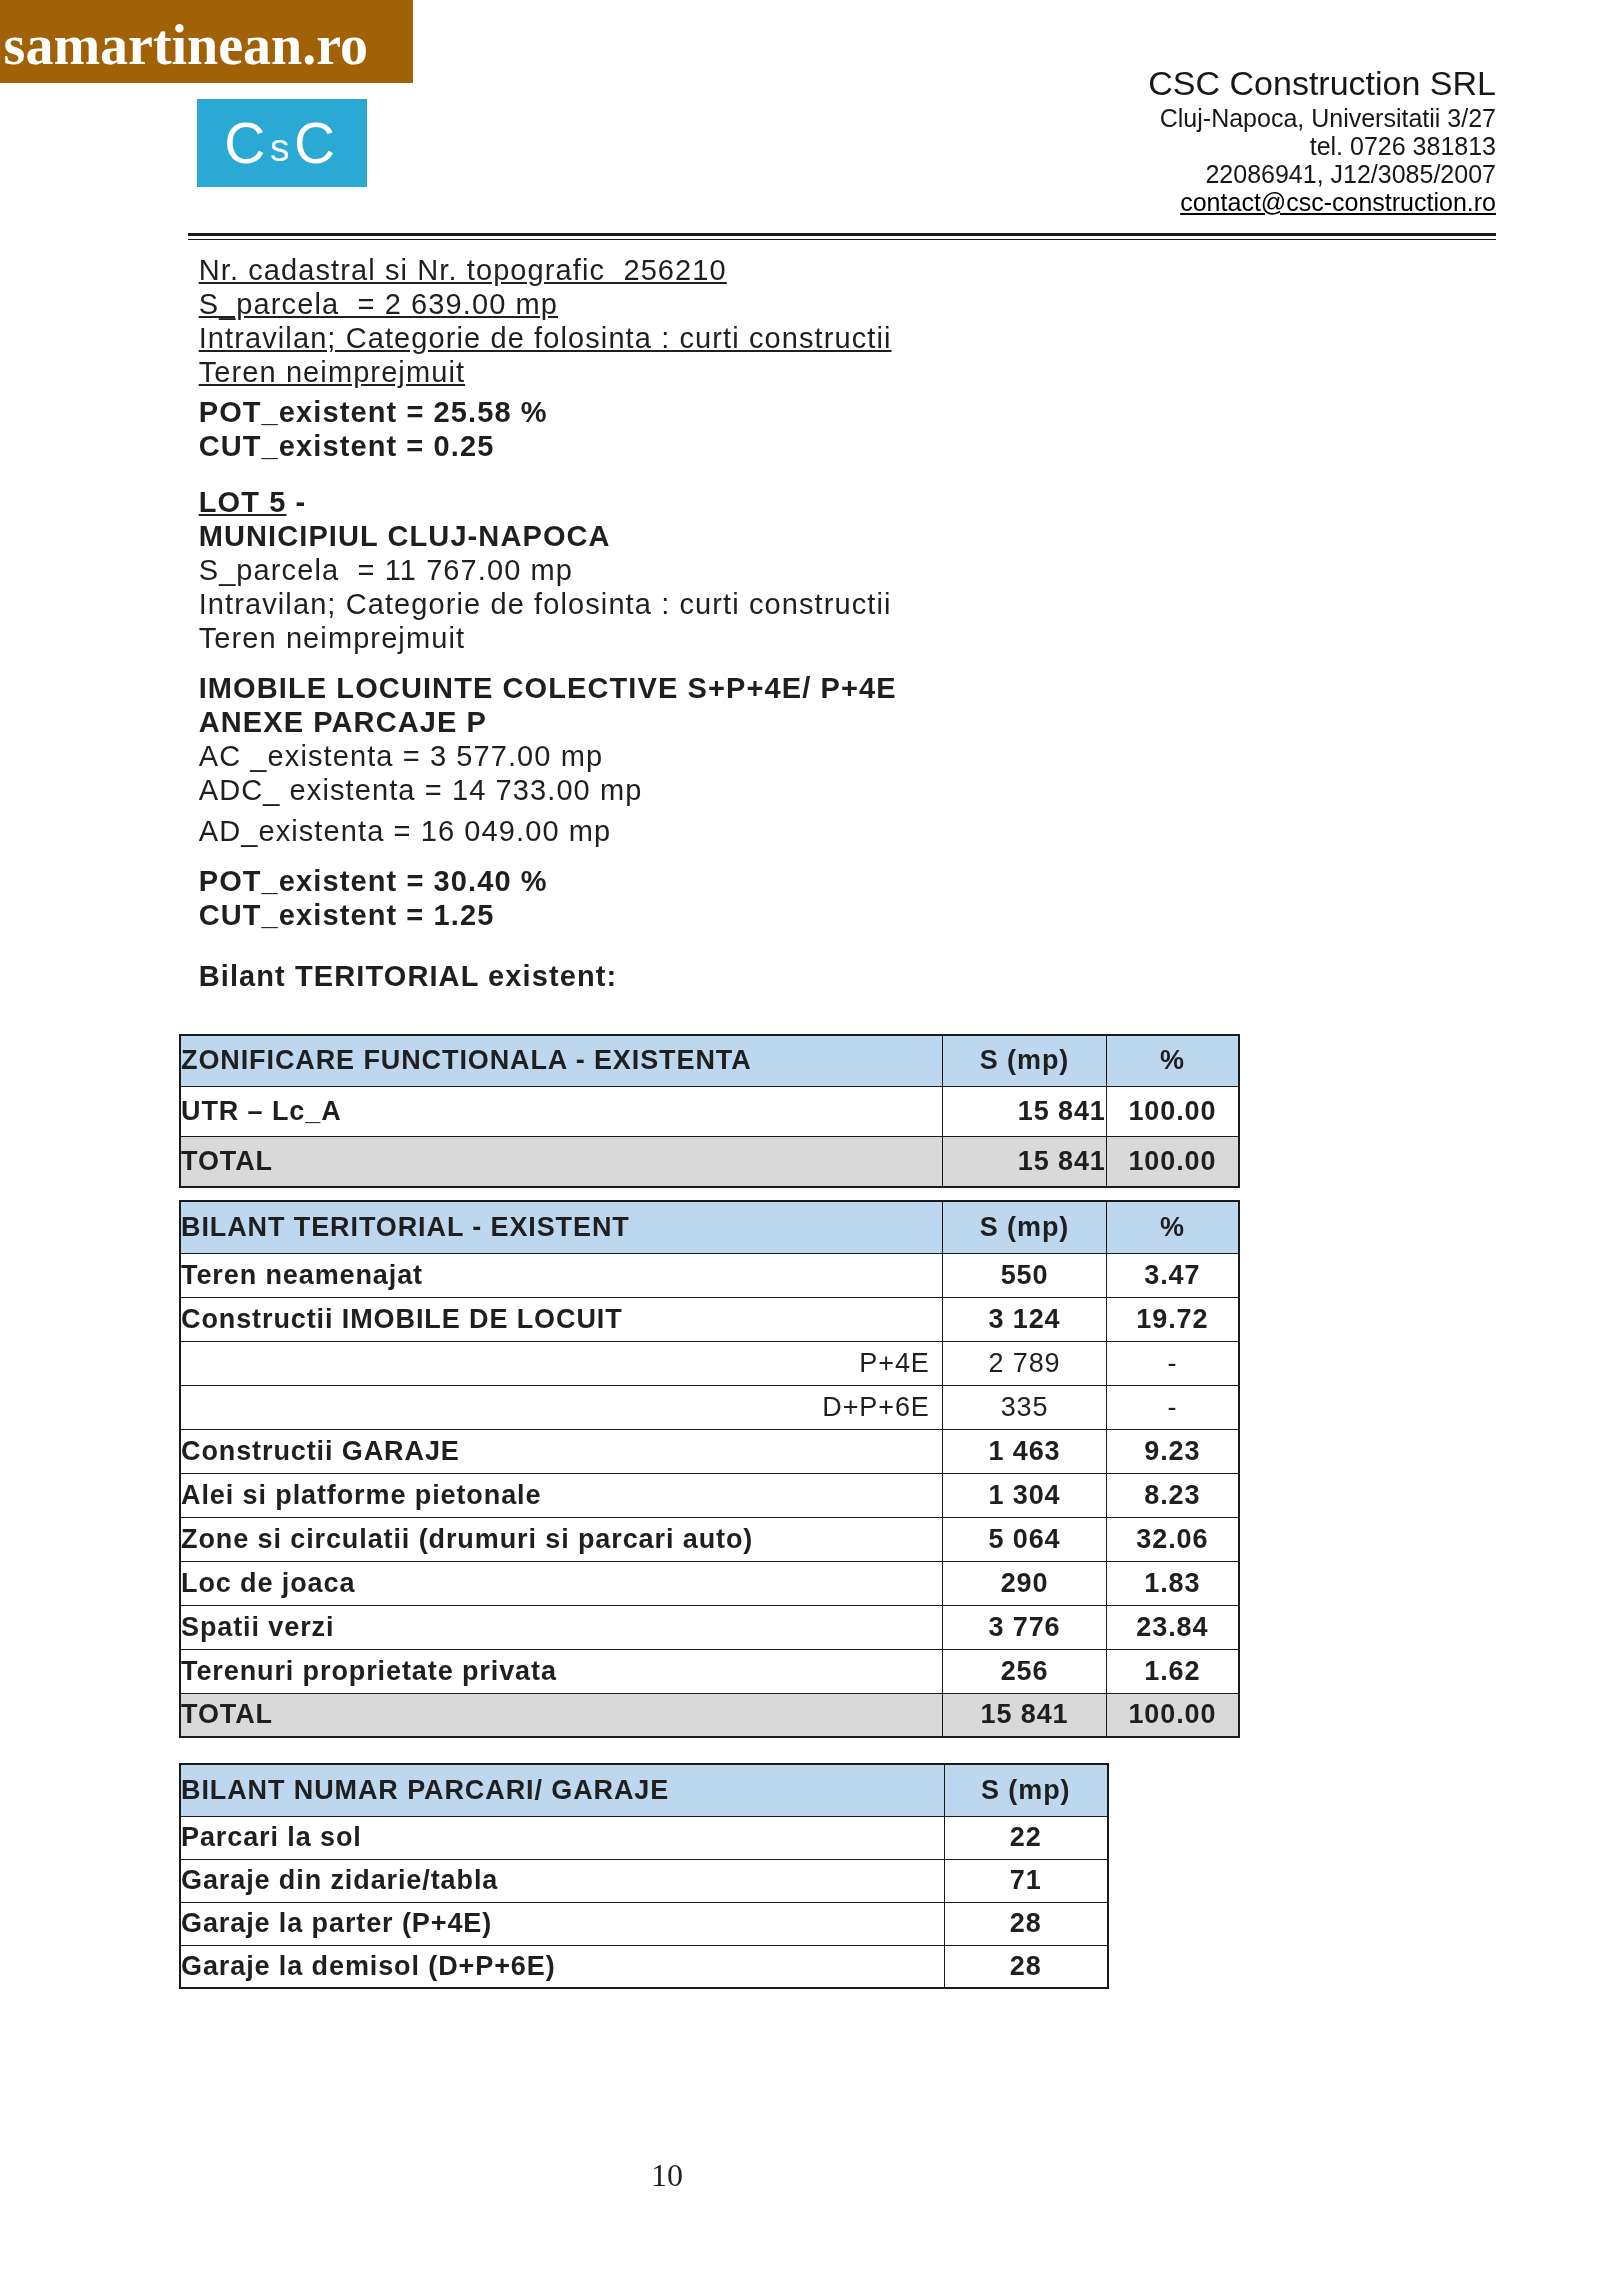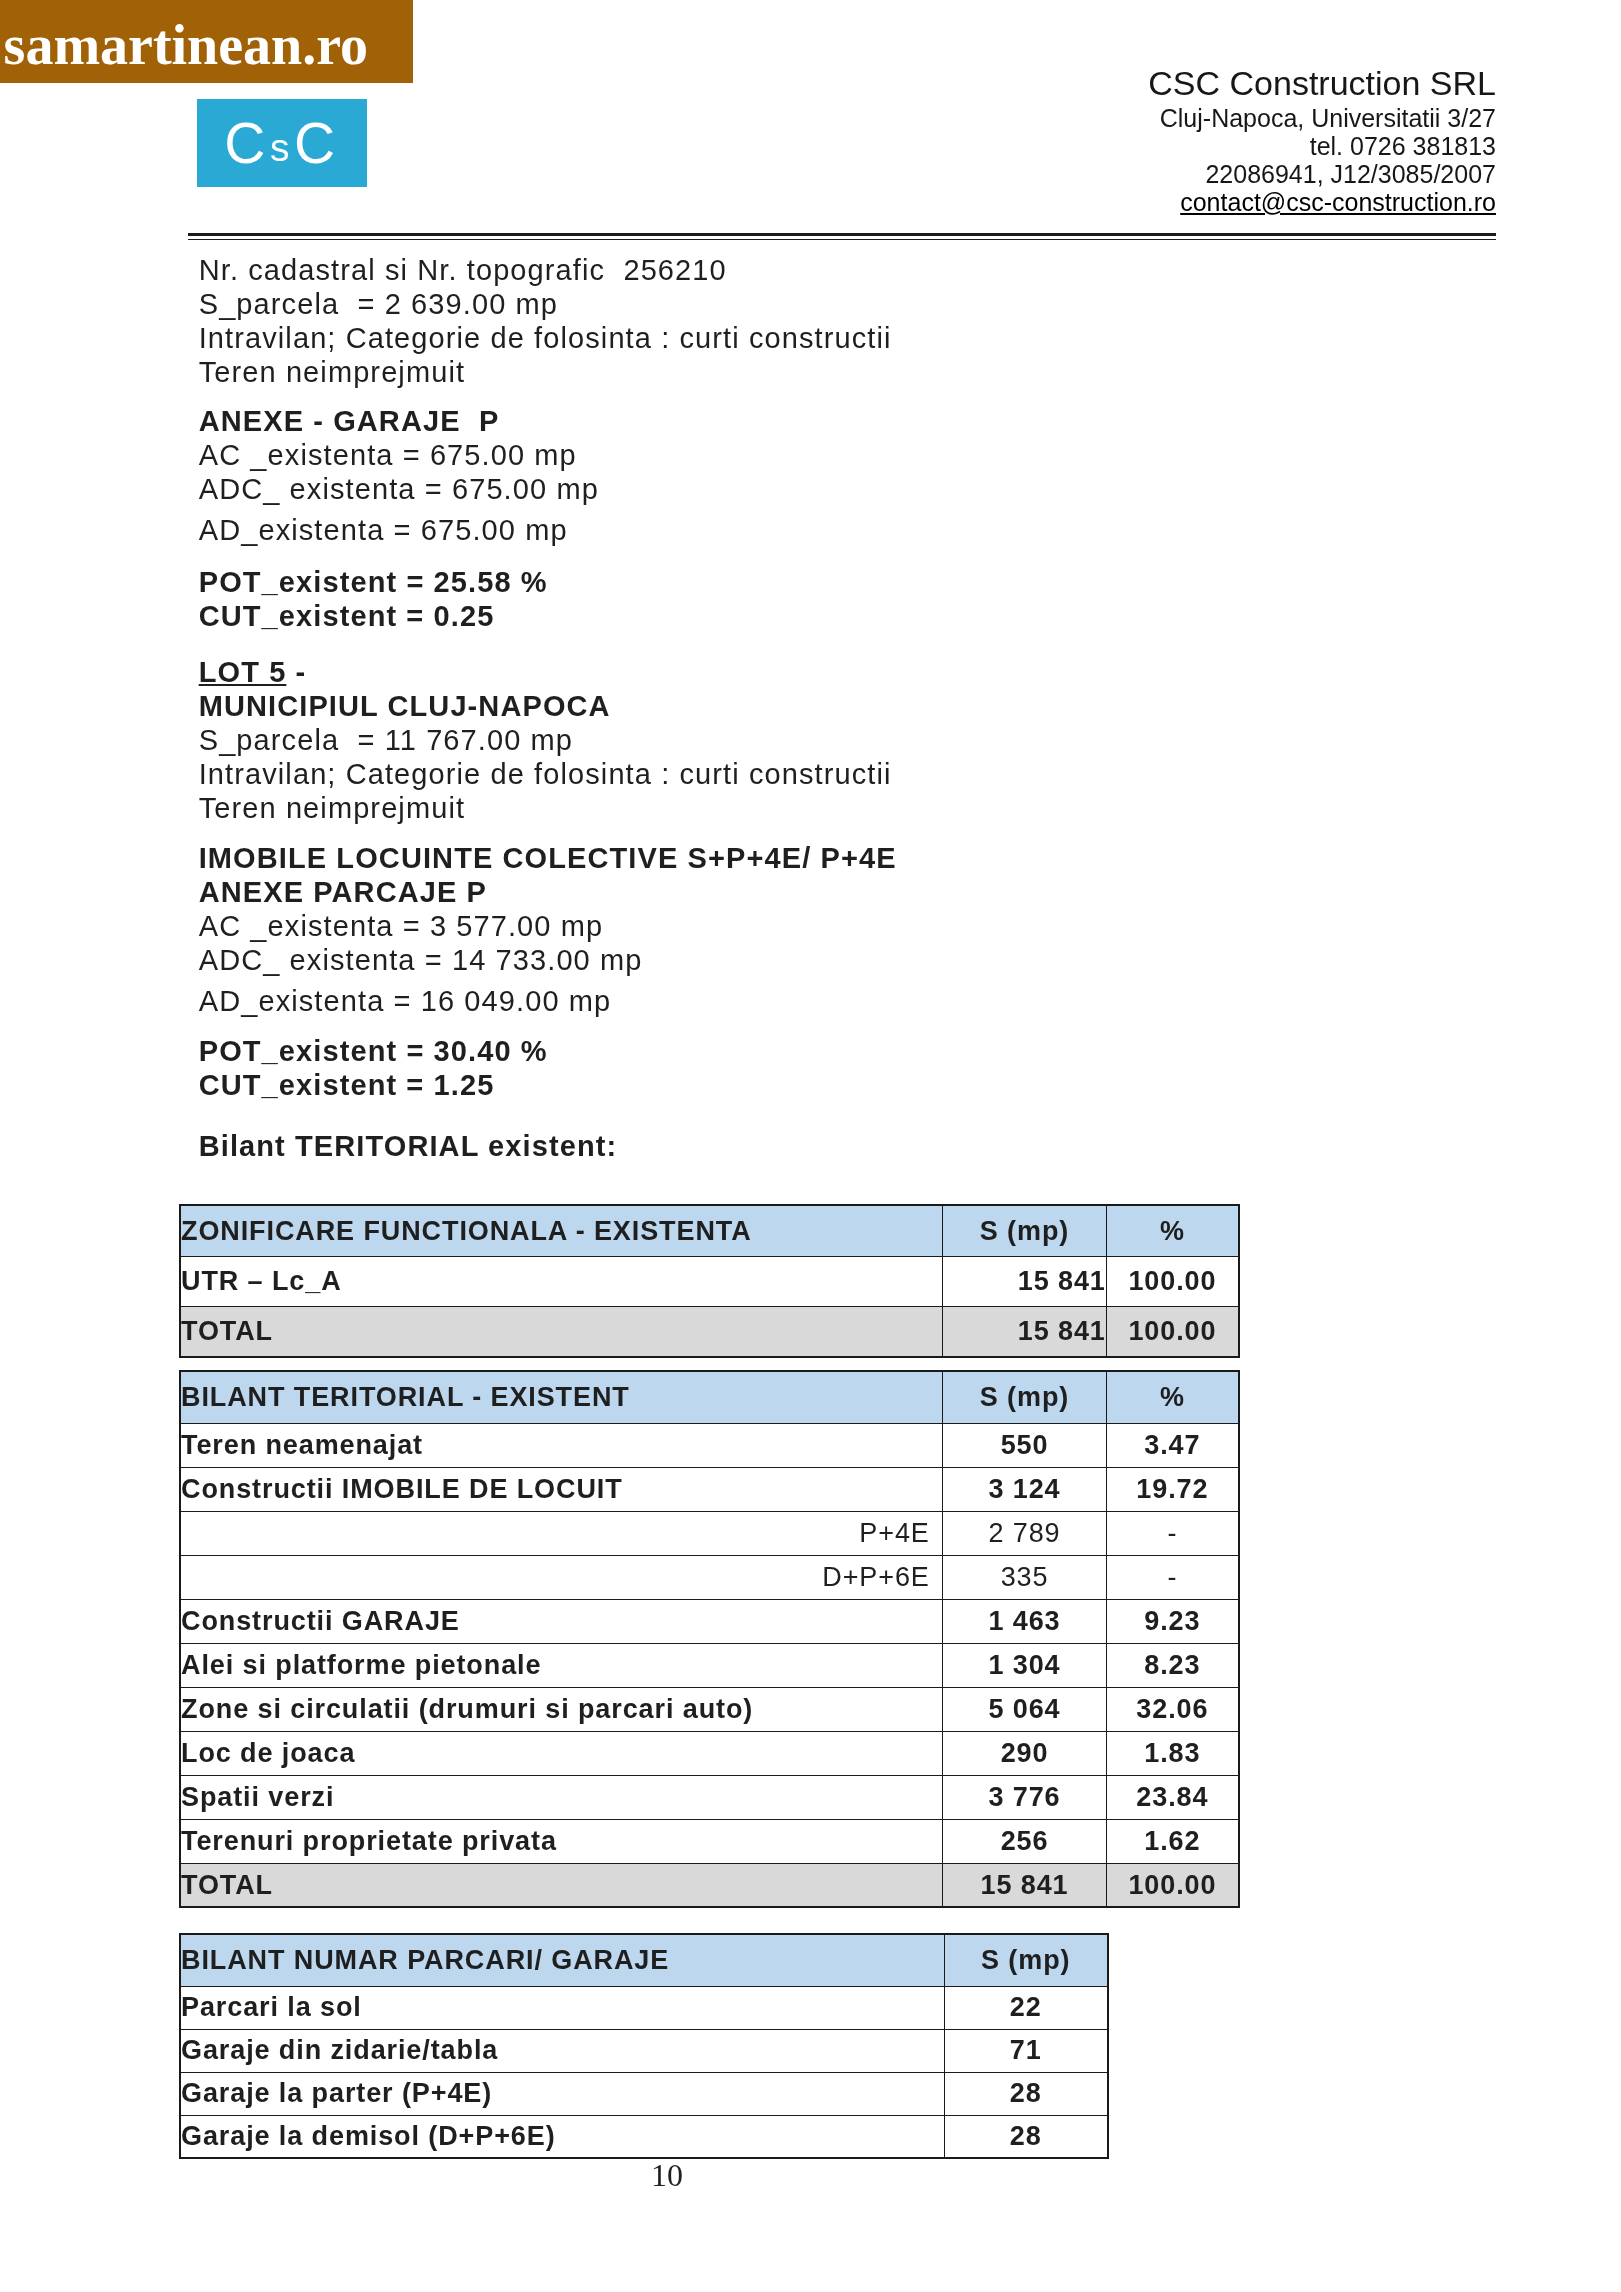--- a/index.html
+++ b/index.html
@@ -31,21 +31,21 @@
     position:absolute;left:188px;right:126px;top:233px;height:2.7px;
     border-top:3.6px solid #1c1c1c;border-bottom:0.9px solid #1c1c1c;
   }
   
   .content{position:absolute;left:179px;top:253px;width:1061px;}
   .content p{margin:0 0 0 19.7px;font-size:29px;line-height:34px;letter-spacing:1.1px;white-space:pre;}
   .b{font-weight:bold;}
   .u{text-decoration:underline;}
   .mt8{margin-top:7.2px !important;}
   .blk{margin-bottom:0;}
-  .mb12{margin-bottom:15px;} .mb20{margin-bottom:18px;} .mb24{margin-bottom:21.5px;}
+  .mb12{margin-bottom:6px;text-decoration:underline;} .mb20{margin-bottom:18px;} .mb24{margin-bottom:21.5px;}
   .mb18{margin-bottom:16px;} .mb30{margin-bottom:27px;} .mb46{margin-bottom:41px;}
   
   table.doc{border-collapse:collapse;border:2.7px solid #1a1a1a;table-layout:fixed;}
   table.doc th,table.doc td{
     border:1.8px solid #1a1a1a;font-size:27px;letter-spacing:0.9px;
     vertical-align:middle;padding:0;overflow:hidden;white-space:nowrap;
   }
   table.doc th{background:#bdd7ee;font-weight:bold;}
   th.lbl,td.lbl{text-align:left;padding-left:12.5px;font-weight:bold;}
   th.num,td.num{text-align:center;font-weight:bold;}
@@ -87,26 +87,20 @@
 
   <div class="content">
 
     <div class="blk mb12">
       <p>Nr. cadastral si Nr. topografic  256210</p>
       <p>S_parcela  = 2 639.00 mp</p>
       <p>Intravilan; Categorie de folosinta : curti constructii</p>
       <p>Teren neimprejmuit</p>
     </div>
 
-    <div class="blk mb20">
-      <p class="b">ANEXE - GARAJE  P</p>
-      <p>AC _existenta = 675.00 mp</p>
-      <p>ADC_ existenta = 675.00 mp</p>
-      <p class="mt8">AD_existenta = 675.00 mp</p>
-    </div>
 
     <div class="blk mb24">
       <p class="b">POT_existent = 25.58 %</p>
       <p class="b">CUT_existent = 0.25</p>
     </div>
 
     <div class="blk mb18">
       <p class="b"><span class="u">LOT 5</span><span> -</span></p>
       <p class="b">MUNICIPIUL CLUJ-NAPOCA</p>
       <p>S_parcela  = 11 767.00 mp</p>

